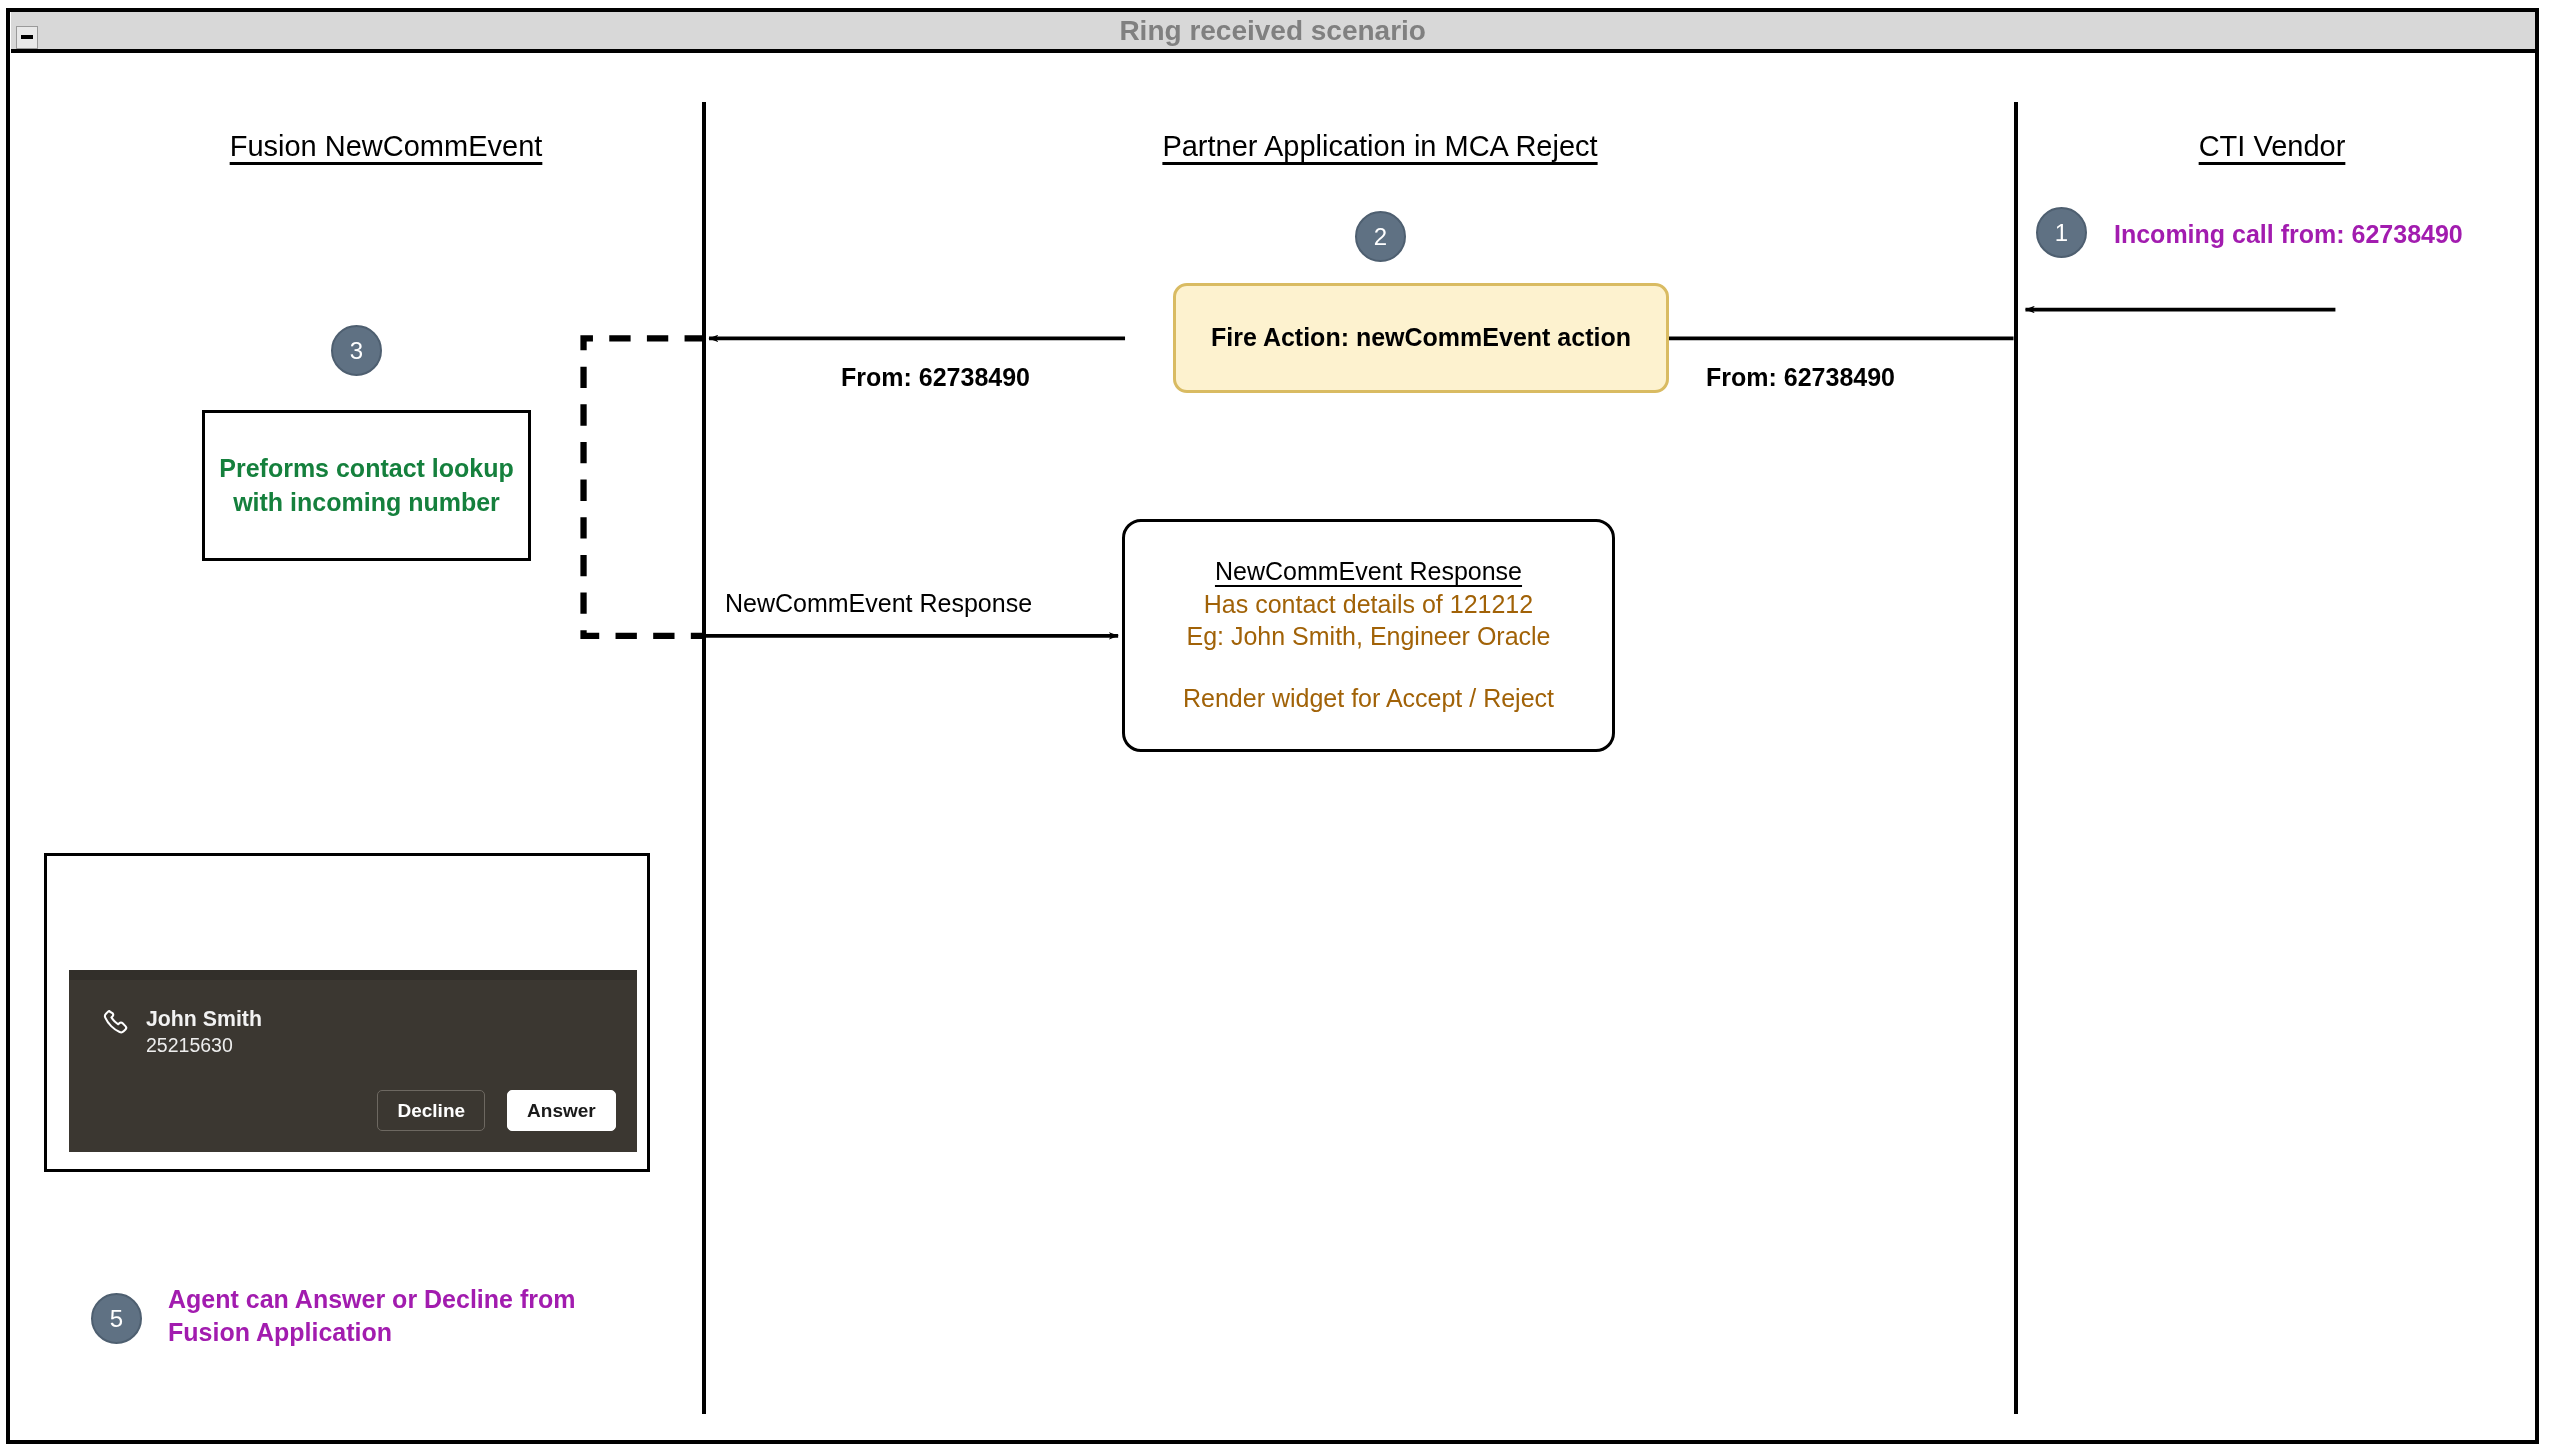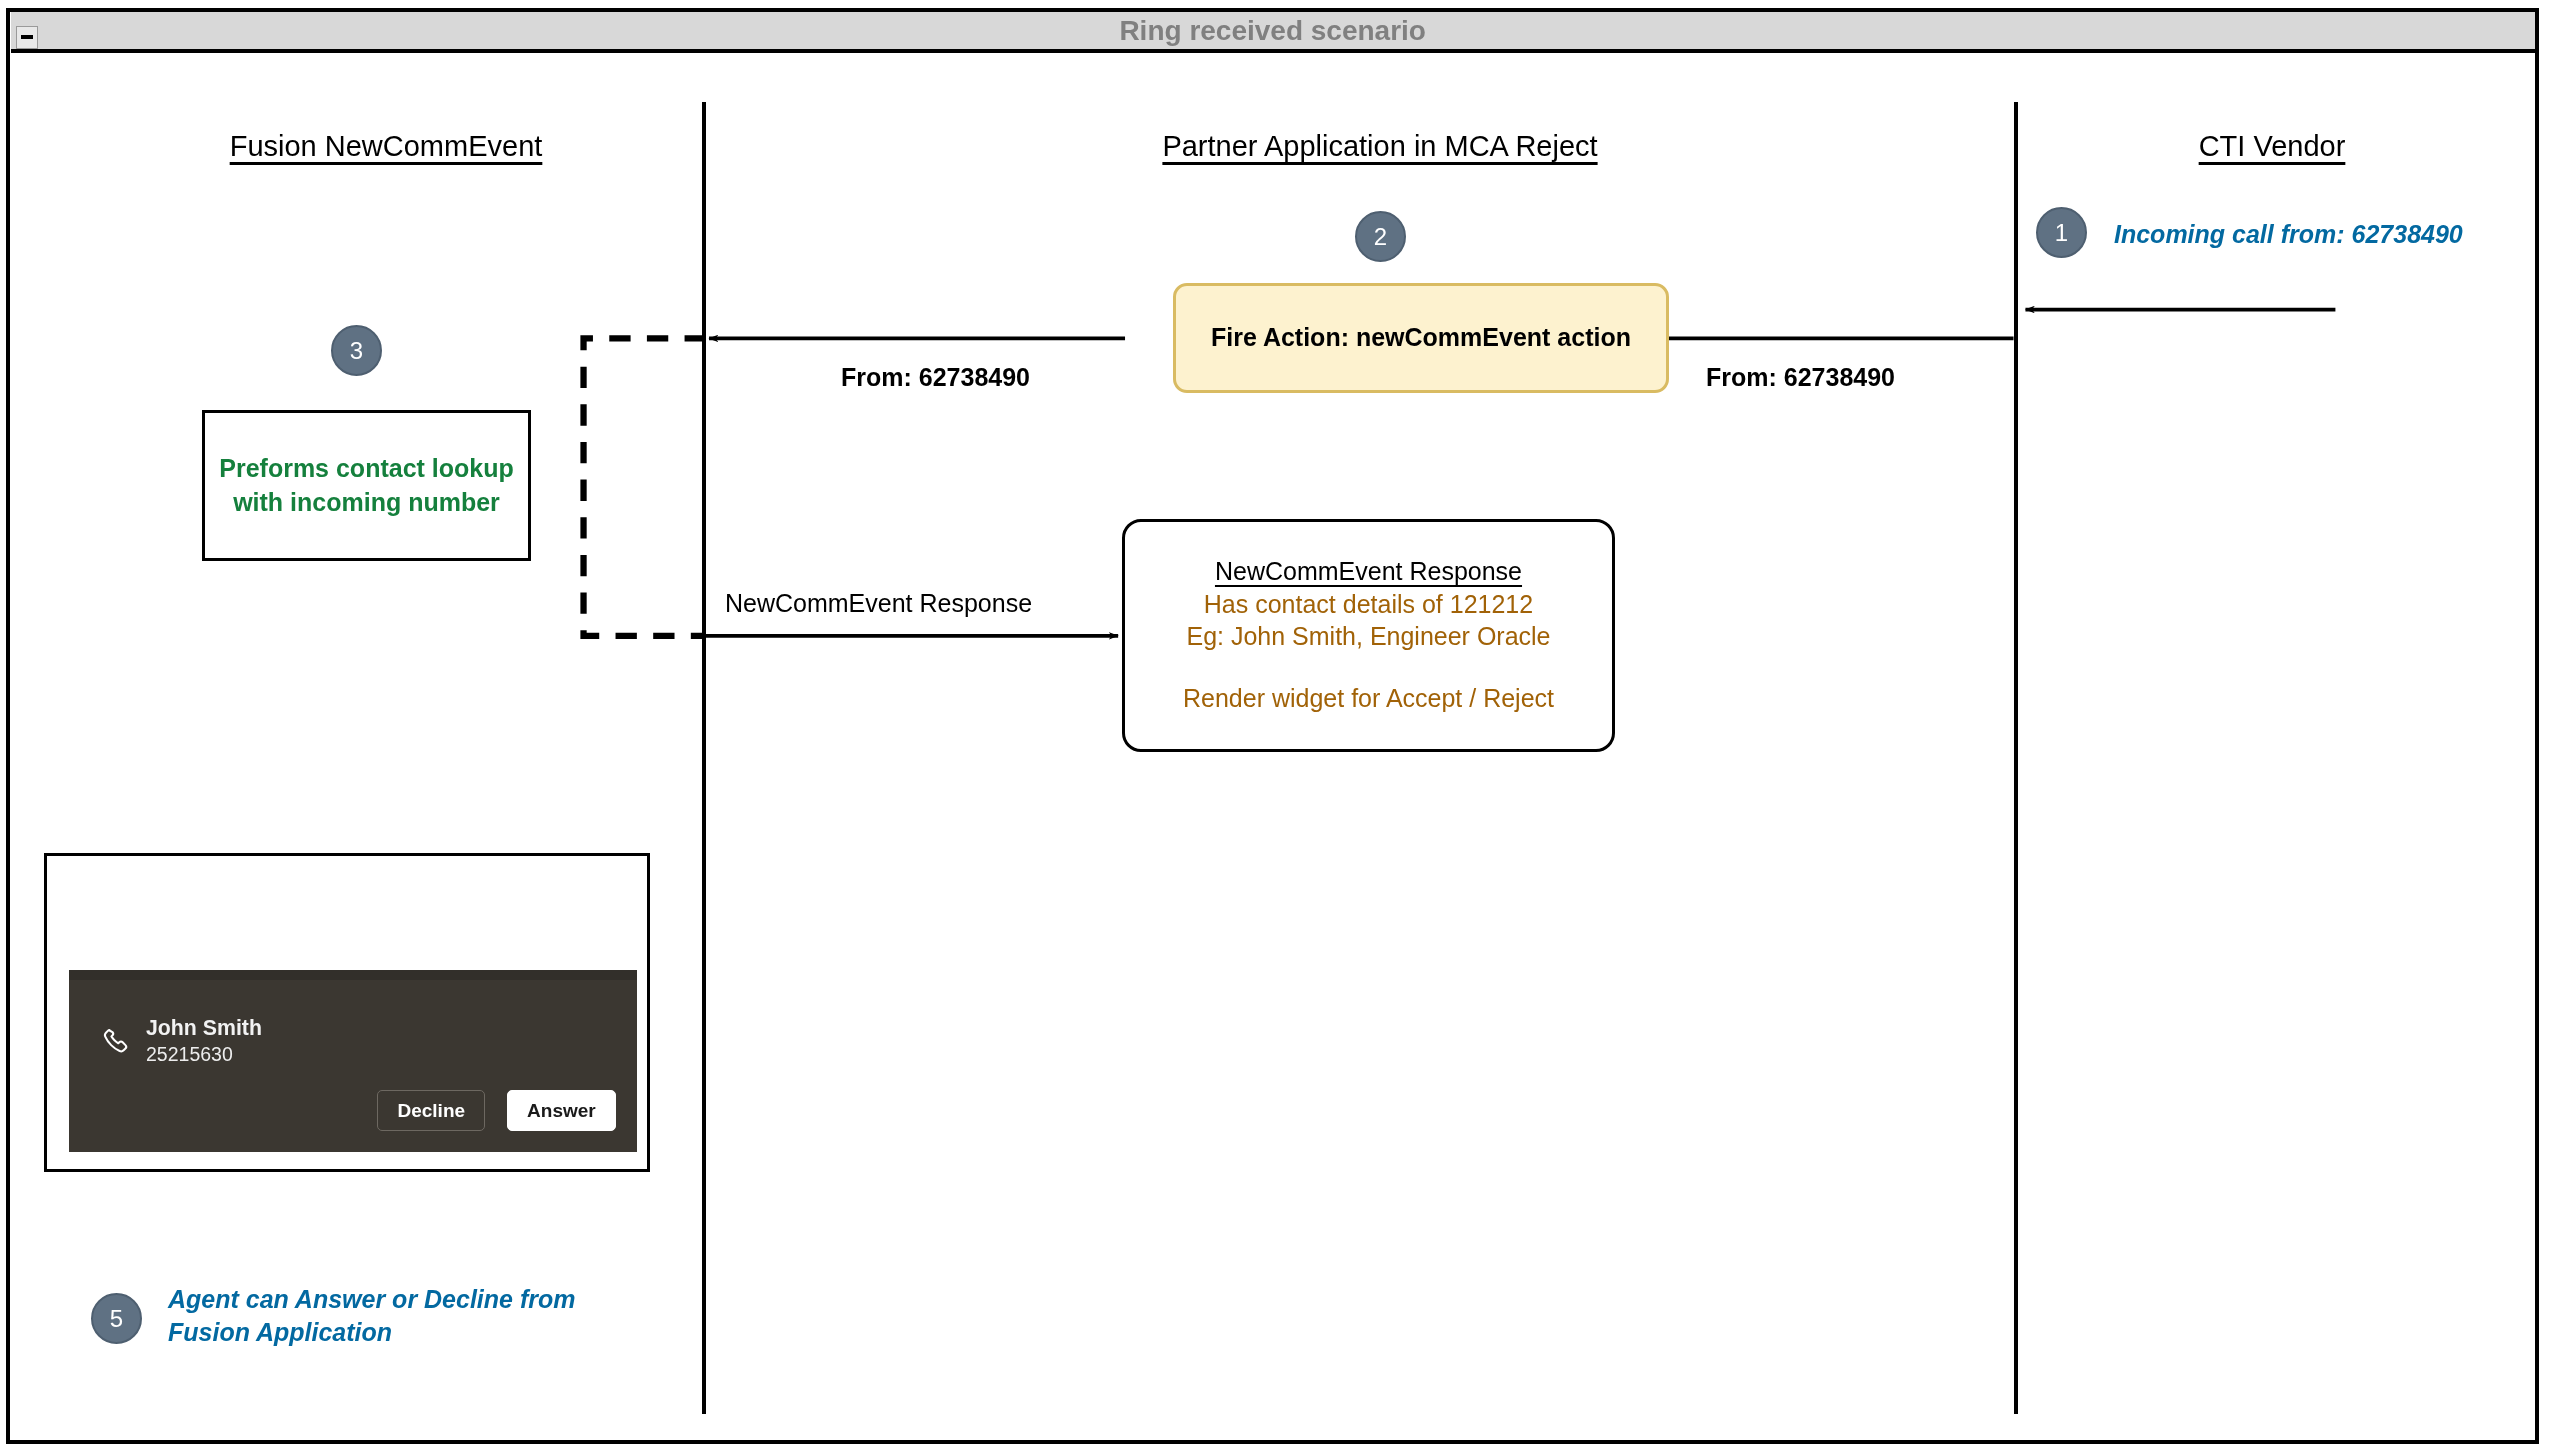--- a/index.html
+++ b/index.html
@@ -108,23 +108,22 @@
   #badge-2 { left: 1355px; top: 211px; }
   #badge-3 { left: 331px;  top: 325px; }
   #badge-4 { left: 102px;  top: 885px; }
   #badge-5 { left: 91px;  top: 1293px; }
 
   
   .annot {
     position: absolute;
     font-size: 25px;
     font-weight: bold;
-    color: #0369a1;
+    color: #a21caf;
     line-height: 1.30;
-    font-style: italic;
   }
   #annot-1 { left: 2114px; top: 218px; white-space: nowrap; }
   #annot-4 { left: 231px;  top: 879px; width: 402px; }
   #annot-5 { left: 168px;  top: 1283px; width: 464px; }
 
   
   .process-box {
     position: absolute;
     box-sizing: border-box;
     display: flex;
@@ -210,23 +209,23 @@
     box-sizing: border-box;
   }
   #popup-card .card-topstrip {
     position: absolute;
     left: 0; top: 0; right: 0;
     height: 10px;
     background: #322f2a;
   }
   .caller-row {
     position: absolute;
-    left: 33px; top: 47px;
-    display: flex;
-    align-items: center;
+    left: 33px; top: 38px;
+    display: flex;
+    align-items: flex-start;
   }
   .phone-icon {
     width: 29px; height: 29px;
     margin-right: 15px;
     flex: 0 0 auto;
   }
   .caller-text { display: flex; flex-direction: column; }
   .caller-name {
     font-size: 21.3px;
     font-weight: bold;

